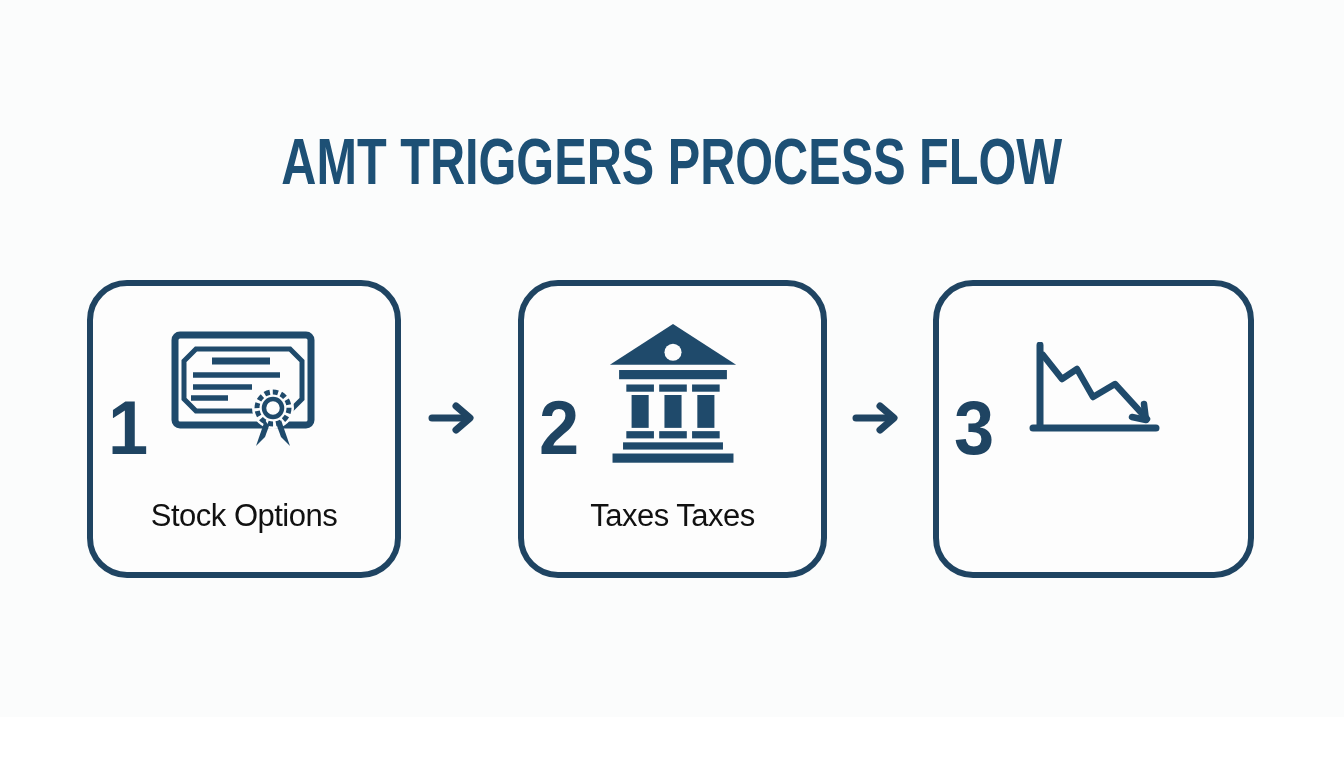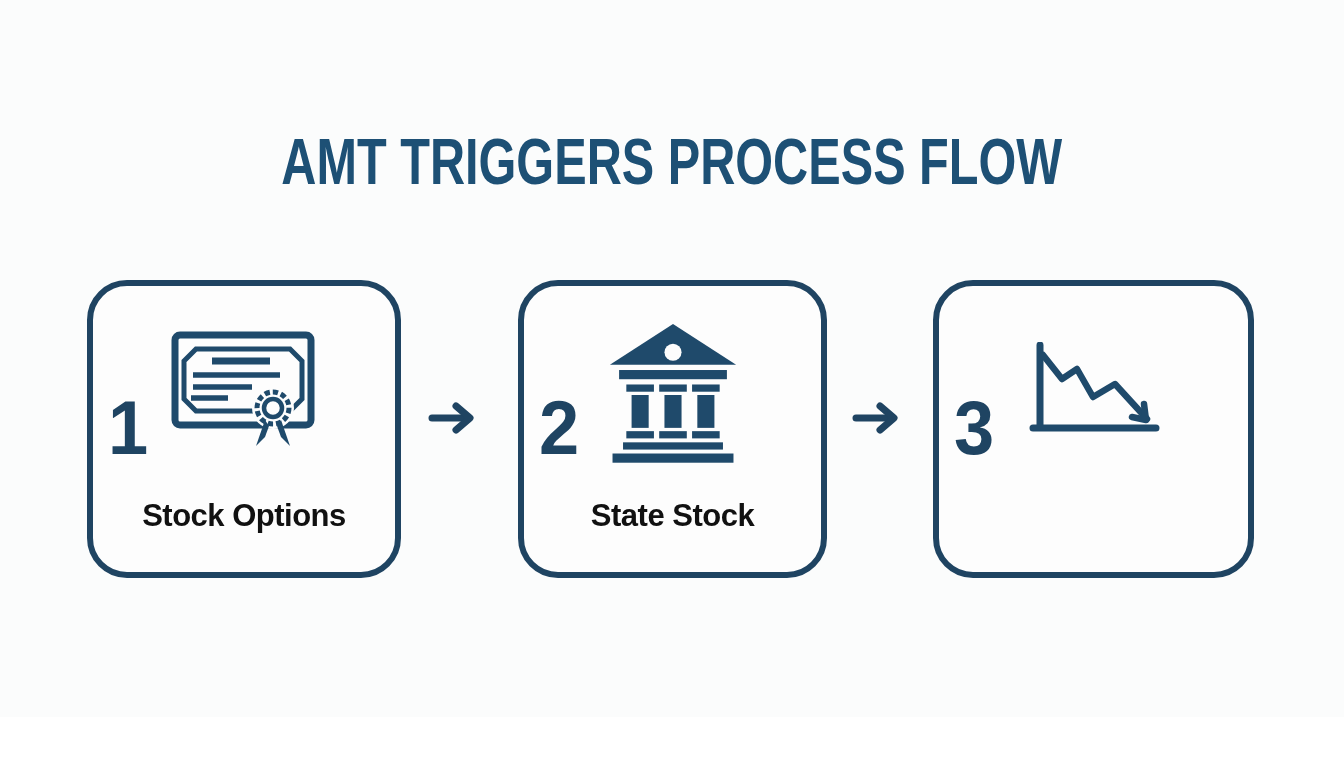--- a/index.html
+++ b/index.html
@@ -24,21 +24,21 @@
     position:absolute; left:6px; top:104px; width:58px; text-align:center;
     font-size:76px; font-weight:bold; color:#1f4462; line-height:1;
     transform:scaleX(0.95); transform-origin:center;
   }
   .step-icon { position:absolute; left:50%; transform:translateX(-50%); }
   .icon-certificate { top:44px; }
   .icon-bank { top:38px; }
   .icon-chart { top:56px; }
   .step-label {
     position:absolute; top:212px; left:0; width:100%; text-align:center;
-    font-size:31px; font-weight:bold; color:#111111; letter-spacing:-0.5px;
+    font-size:31px; font-weight:normal; color:#111111; letter-spacing:-0.5px;
   }
   .flow-arrow { position:absolute; top:398px; width:56px; height:40px; }
   .arrow-1 { left:428px; }
   .arrow-2 { left:852px; }
   .nv { stroke:#1f4a6b; fill:none; }
 </style>
 </head>
 <body>
 
 <div class="canvas">
@@ -89,21 +89,21 @@
           <rect x="68.5" y="54" width="13" height="25"></rect>
           <rect x="14.5" y="81.5" width="21" height="5.5"></rect>
           <rect x="39.5" y="81.5" width="21" height="5.5"></rect>
           <rect x="64.5" y="81.5" width="21" height="5.5"></rect>
           <rect x="12" y="90" width="76" height="5.5"></rect>
           <rect x="4" y="98.5" width="92" height="7"></rect>
         </g>
         <circle cx="50" cy="21.5" r="6.5" fill="#fdfdfd"></circle>
       </svg>
     </div>
-    <div class="step-label">State Stock</div>
+    <div class="step-label">Taxes Taxes</div>
   </div>
 
   <div class="flow-arrow arrow-2">
     <svg width="56" height="40" viewBox="0 0 56 40">
       <line x1="4" y1="20" x2="40" y2="20" stroke="#1f4462" stroke-width="7" stroke-linecap="round"></line>
       <polyline points="28,8 42,20 28,32" fill="none" stroke="#1f4462" stroke-width="7" stroke-linecap="round" stroke-linejoin="round"></polyline>
     </svg>
   </div>
 
   <div class="step-box box-3">

